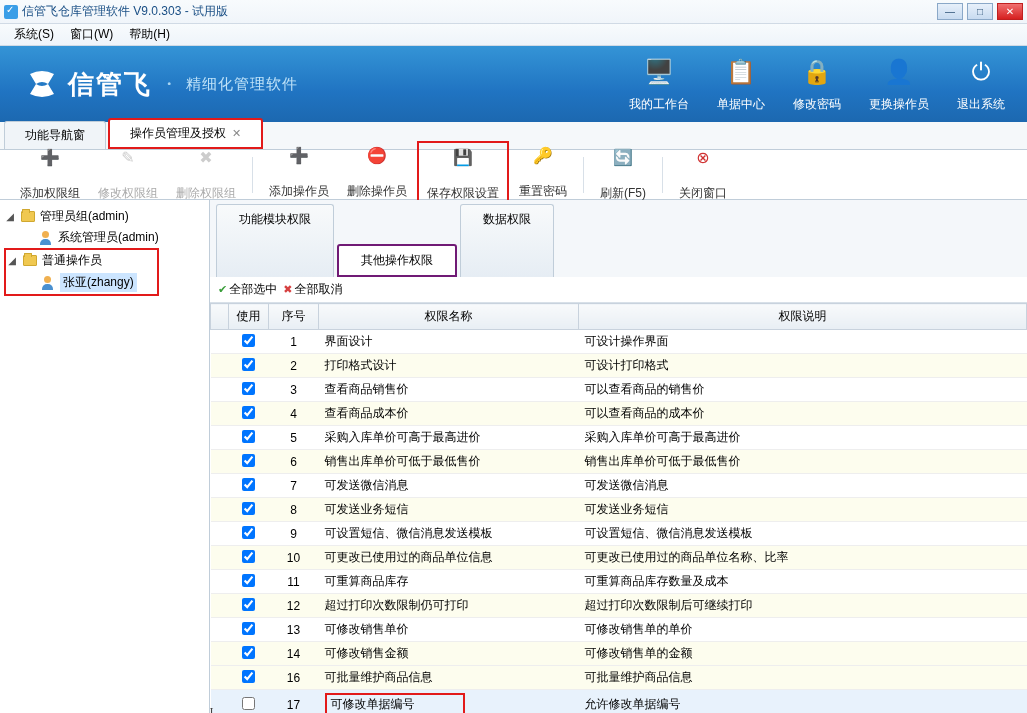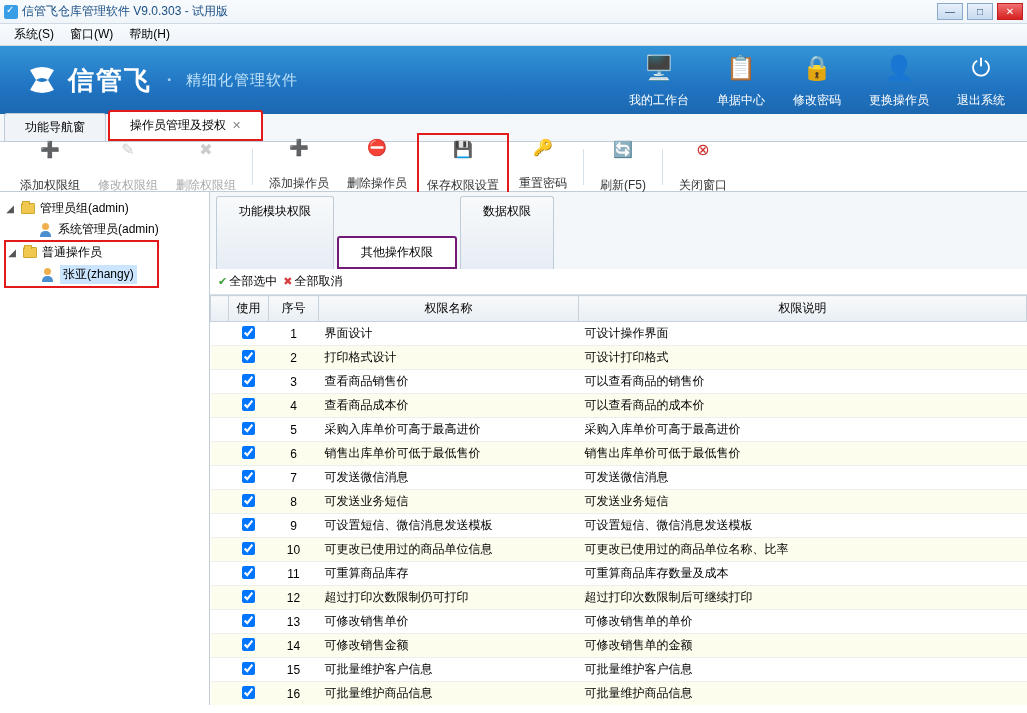--- a/index.html
+++ b/index.html
@@ -12,21 +12,21 @@
 .titlebar .title-text { color: #1a4f85; font-size: 12px; flex: 1; }
 .win-controls { display: flex; gap: 4px; }
 .win-btn { width: 26px; height: 17px; border: 1px solid #8aa8c8; background: linear-gradient(#e7f0fa, #c8dbf0); display: flex; align-items: center; justify-content: center; font-size: 10px; color: #2b5075; cursor: pointer; }
 .win-btn.close { background: linear-gradient(#f07070, #d62020); border-color: #c02020; color: #fff; }
 
 
 .menubar { height: 22px; background: linear-gradient(#f8fbfd, #eef4fa); display: flex; align-items: center; padding: 0 6px; border-bottom: 1px solid #d0dae5; }
 .menubar .mitem { padding: 2px 8px; cursor: pointer; }
 
 
-.blue-header { height: 68px; background: linear-gradient(#3494d6, #2074c2 60%, #1c68b0); display: flex; align-items: center; padding: 0 22px; color: #fff; }
+.blue-header { height: 76px; background: linear-gradient(#3494d6, #2074c2 60%, #1c68b0); display: flex; align-items: center; padding: 0 22px; color: #fff; }
 .logo-box { display: flex; align-items: center; }
 .logo-sym { width: 40px; height: 40px; position: relative; margin-right: 6px; }
 .logo-sym svg { width: 100%; height: 100%; }
 .logo-main { font-size: 26px; font-weight: bold; letter-spacing: 2px; }
 .logo-sep { color: #a9d5f2; margin: 0 8px; font-size: 18px; }
 .logo-sub { font-size: 15px; color: #bfe2f8; letter-spacing: 1px; }
 .header-actions { margin-left: auto; display: flex; gap: 28px; }
 .haction { display: flex; flex-direction: column; align-items: center; cursor: pointer; }
 .haction .hicon { width: 32px; height: 32px; display: flex; align-items: center; justify-content: center; font-size: 24px; }
 .haction .hlabel { font-size: 12px; margin-top: 8px; }
@@ -375,27 +375,20 @@
               <td class="col-name">可修改销售单价</td>
               <td>可修改销售单的单价</td>
             </tr>
             <tr class="alt">
               <td></td>
               <td class="col-use"><input type="checkbox" class="chk" checked="" style=""></td>
               <td class="col-num">14</td>
               <td class="col-name">可修改销售金额</td>
               <td>可修改销售单的金额</td>
             </tr>
-            <tr>
-              <td></td>
-              <td class="col-use"><input type="checkbox" class="chk" checked="" style=""></td>
-              <td class="col-num">15</td>
-              <td class="col-name">可批量维护客户信息</td>
-              <td>可批量维护客户信息</td>
-            </tr>
             <tr class="alt">
               <td></td>
               <td class="col-use"><input type="checkbox" class="chk" checked="" style=""></td>
               <td class="col-num">16</td>
               <td class="col-name">可批量维护商品信息</td>
               <td>可批量维护商品信息</td>
             </tr>
             <tr class="hover-row">
               <td class="row-cursor"></td>
               <td class="col-use"><input type="checkbox" class="chk" style=""></td>

